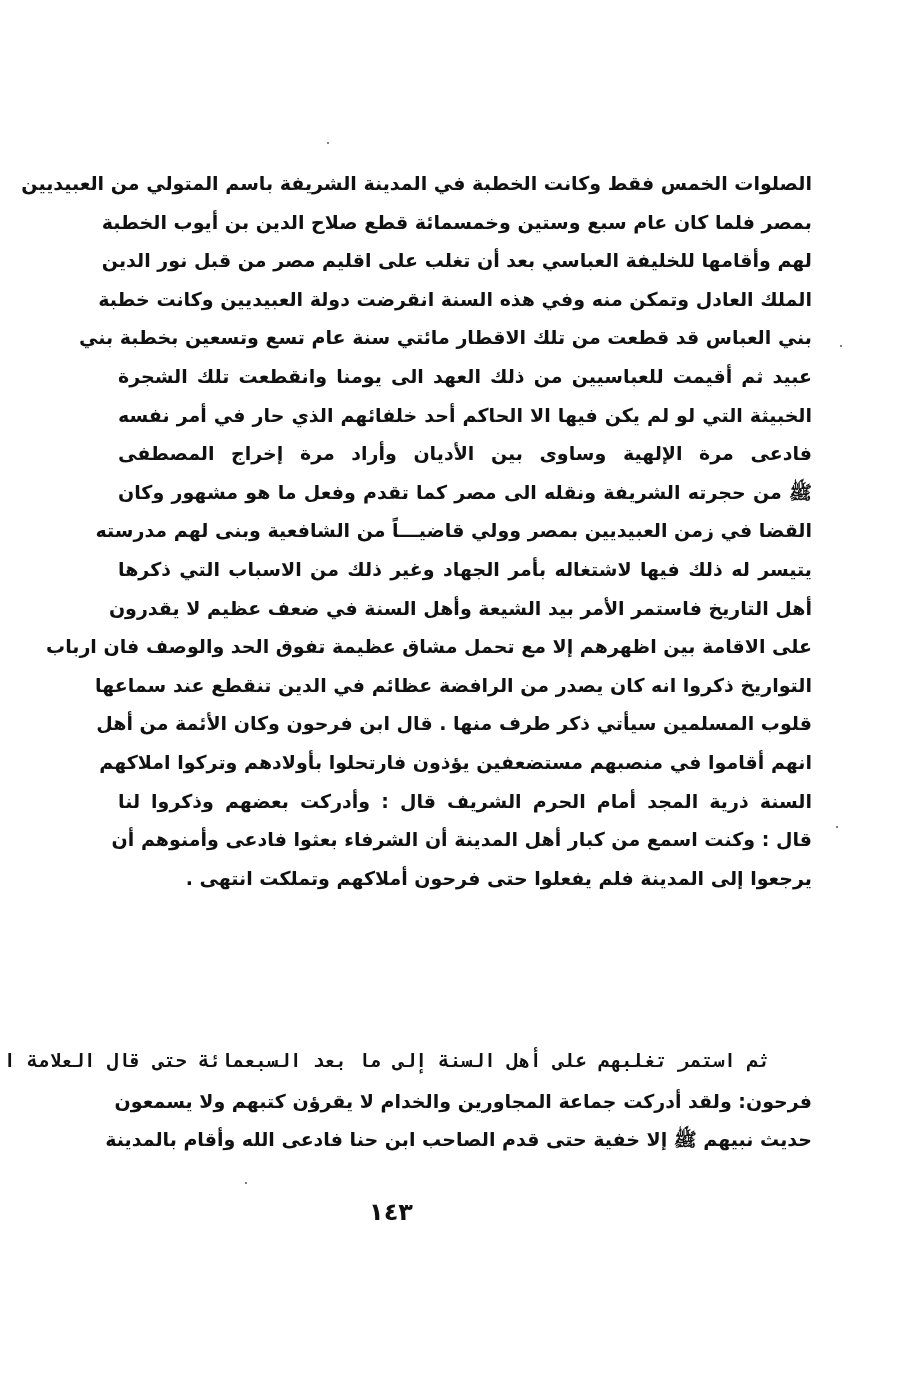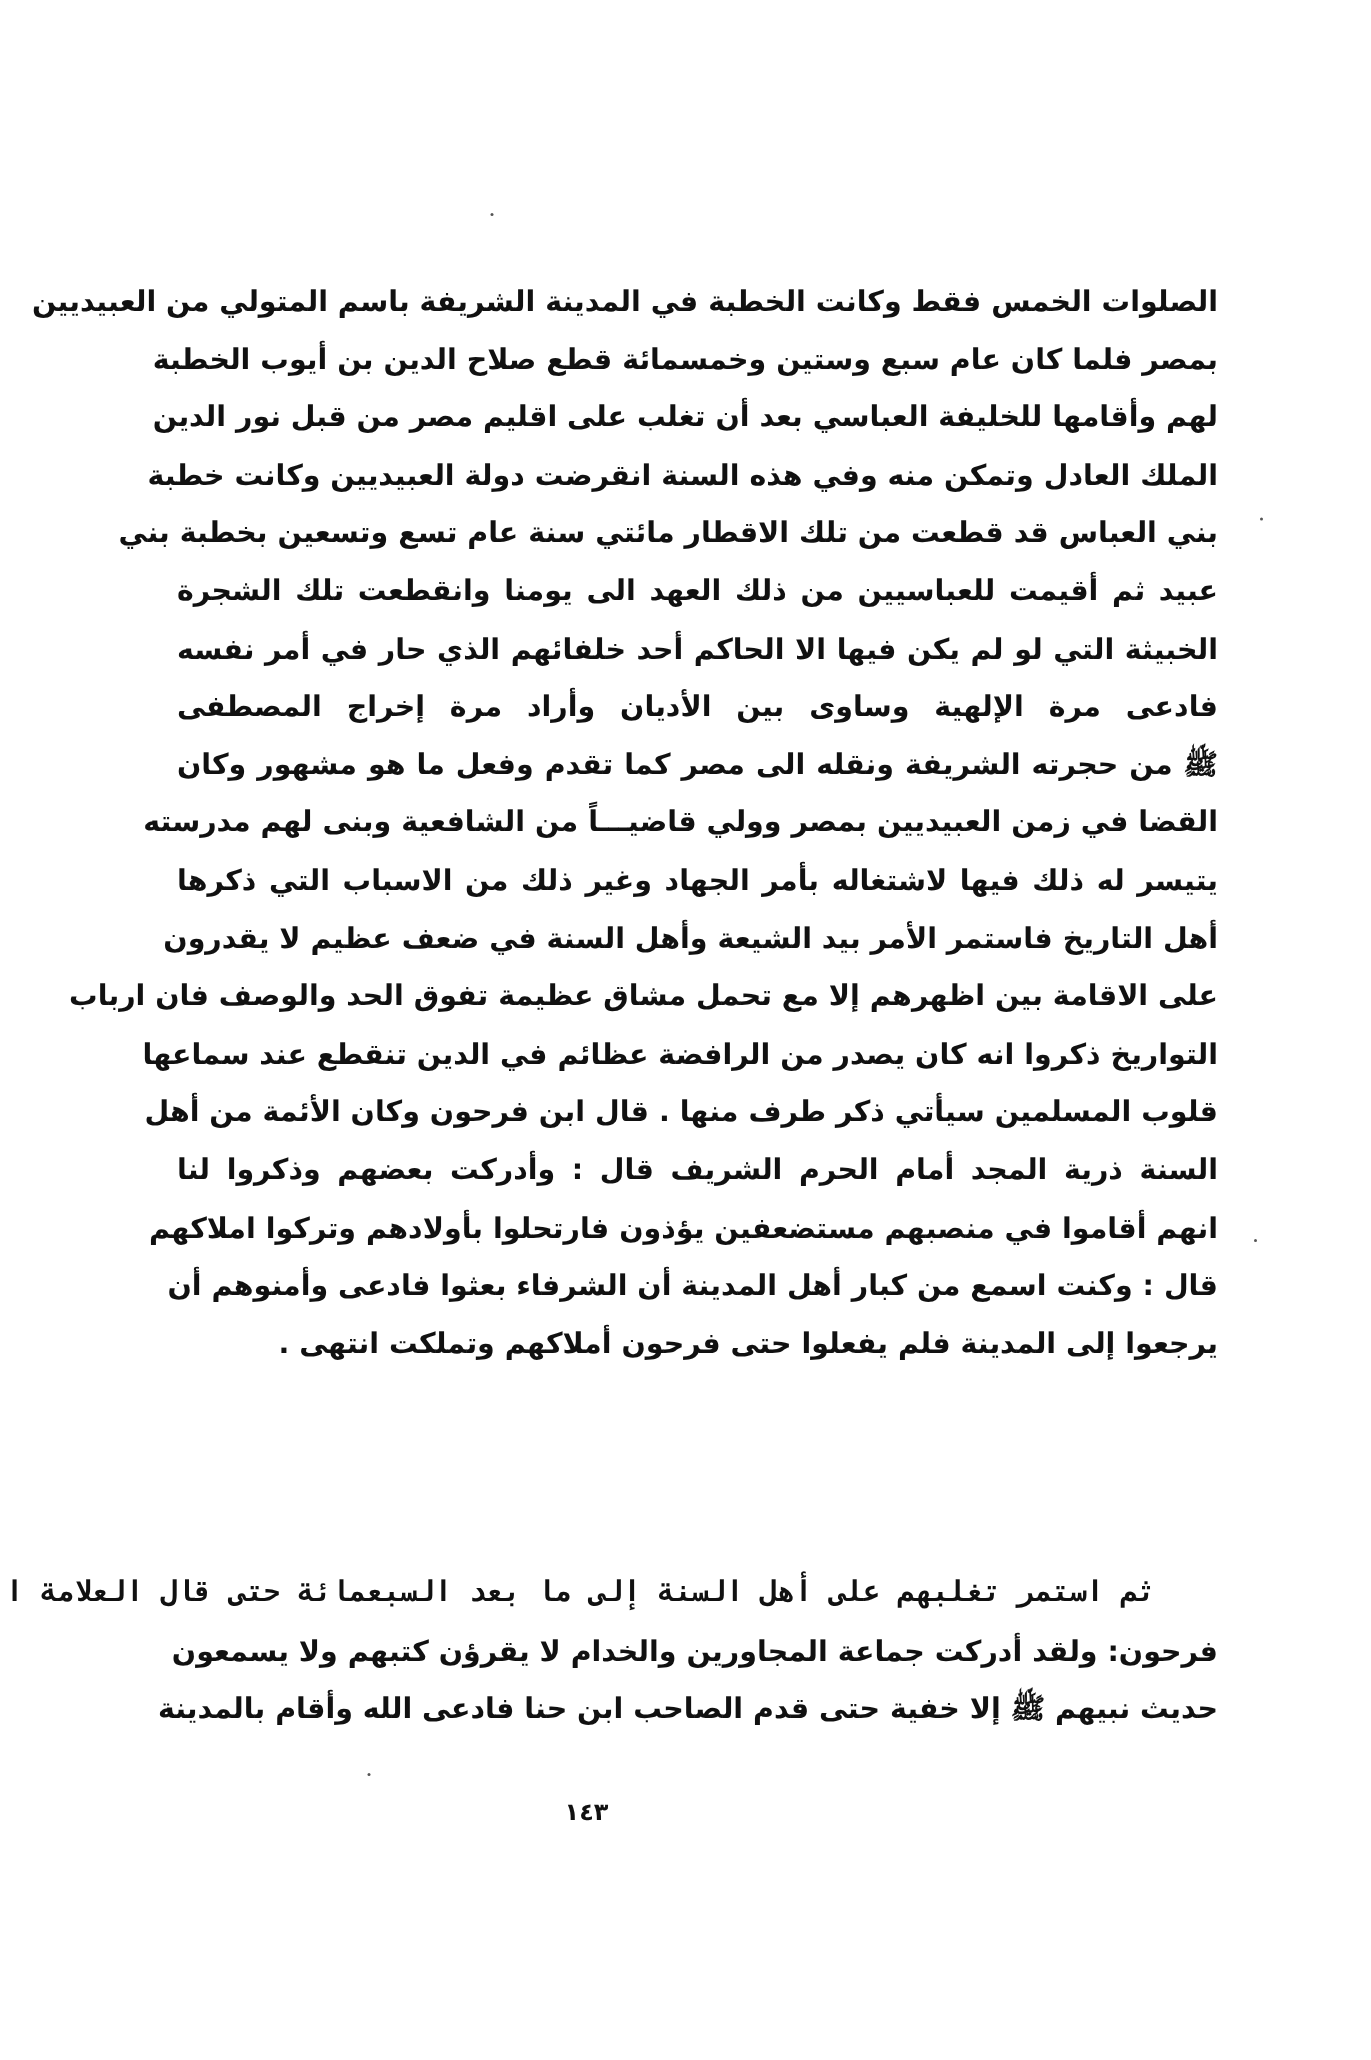--- a/index.html
+++ b/index.html
@@ -41,29 +41,29 @@
       white-space: nowrap;
       overflow: visible;
     }
     .line.last {
       text-align-last: right;
     }
     .line.indent {
       padding-right: 42px;
       font-family: Liberation Mono, monospace;
     }
-    #para-1 { top: 182px; }
+    #para-1 { top: 164px; }
     #para-2 { top: 1043px; }
     .page-number {
       position: absolute;
       left: 0;
       width: 782px;
       top: 1198px;
       text-align: center;
-      font-size: 16px;
+      font-size: 24px;
       font-weight: bold;
       direction: rtl;
       letter-spacing: 2px;
     }
     .speck {
       position: absolute;
       width: 2px;
       height: 2px;
       background: #555;
       border-radius: 1px;
@@ -83,22 +83,22 @@
     <span class="line">عبيد ثم أقيمت للعباسيين من ذلك العهد الى يومنا وانقطعت تلك الشجرة</span>
     <span class="line">الخبيثة التي لو لم يكن فيها الا الحاكم أحد خلفائهم الذي حار في أمر نفسه</span>
     <span class="line">فادعى مرة الإلهية وساوى بين الأديان وأراد مرة إخراج المصطفى</span>
     <span class="line">ﷺ من حجرته الشريفة ونقله الى مصر كما تقدم وفعل ما هو مشهور وكان</span>
     <span class="line">القضا في زمن العبيديين بمصر وولي قاضيـــاً من الشافعية وبنى لهم مدرسته</span>
     <span class="line">يتيسر له ذلك فيها لاشتغاله بأمر الجهاد وغير ذلك من الاسباب التي ذكرها</span>
     <span class="line">أهل التاريخ فاستمر الأمر بيد الشيعة وأهل السنة في ضعف عظيم لا يقدرون</span>
     <span class="line">على الاقامة بين اظهرهم إلا مع تحمل مشاق عظيمة تفوق الحد والوصف فان ارباب</span>
     <span class="line">التواريخ ذكروا انه كان يصدر من الرافضة عظائم في الدين تنقطع عند سماعها</span>
     <span class="line">قلوب المسلمين سيأتي ذكر طرف منها . قال ابن فرحون وكان الأئمة من أهل</span>
+    <span class="line">انهم أقاموا في منصبهم مستضعفين يؤذون فارتحلوا بأولادهم وتركوا املاكهم</span>
     <span class="line">السنة ذرية المجد أمام الحرم الشريف قال : وأدركت بعضهم وذكروا لنا</span>
-    <span class="line">انهم أقاموا في منصبهم مستضعفين يؤذون فارتحلوا بأولادهم وتركوا املاكهم</span>
     <span class="line">قال : وكنت اسمع من كبار أهل المدينة أن الشرفاء بعثوا فادعى وأمنوهم أن</span>
     <span class="line last">يرجعوا إلى المدينة فلم يفعلوا حتى فرحون أملاكهم وتملكت انتهى .</span>
   </div>
 
   <div class="text-block" id="para-2">
     <span class="line indent">ثم استمر تغلبهم على أهل السنة إلى ما بعد السبعمائة حتى قال العلامة ابن</span>
     <span class="line">فرحون: ولقد أدركت جماعة المجاورين والخدام لا يقرؤن كتبهم ولا يسمعون</span>
     <span class="line">حديث نبيهم ﷺ إلا خفية حتى قدم الصاحب ابن حنا فادعى الله وأقام بالمدينة</span>
   </div>
 

